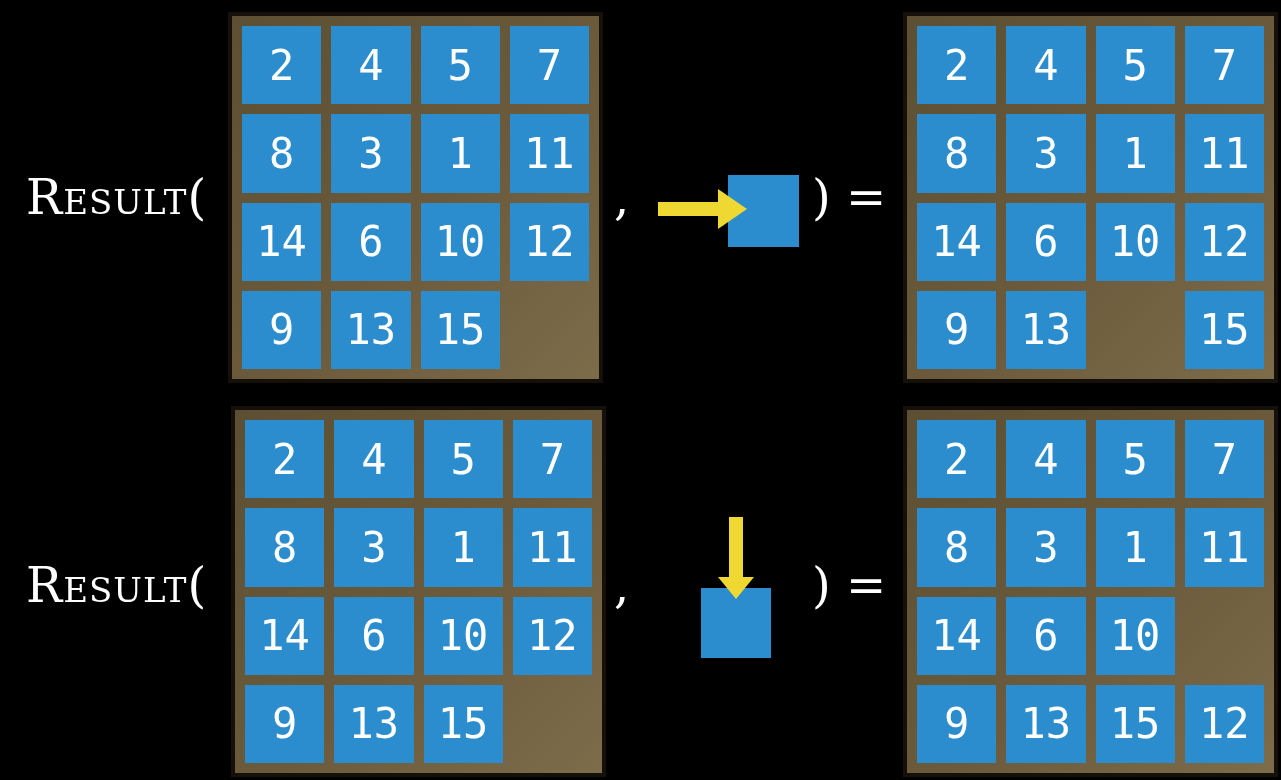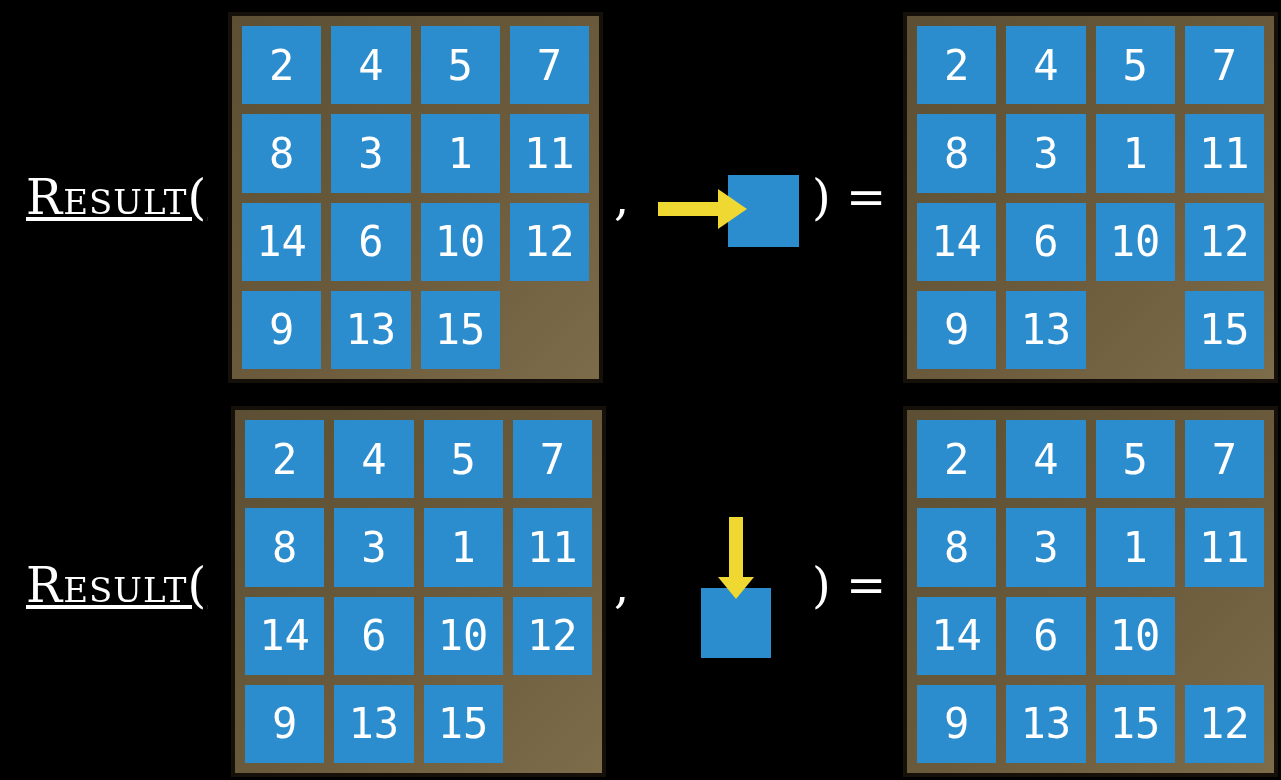--- a/index.html
+++ b/index.html
@@ -17,21 +17,21 @@
   }
   
   .func-label, .comma-label, .close-label {
     position: absolute;
     color: #ffffff;
     font-family: "DejaVu Serif", serif;
     font-size: 48px;
     line-height: 1.15;
     white-space: pre;
   }
-  .func-label { font-variant-caps: small-caps; letter-spacing: 1px; text-decoration: underline; }
+  .func-label { font-variant-caps: small-caps; letter-spacing: 1px; }
   .pos-func-1  { left: 26px;  top: 170px; }
   .pos-func-2  { left: 26px;  top: 558px; }
   .pos-comma-1 { left: 614px; top: 170px; }
   .pos-comma-2 { left: 614px; top: 558px; }
   .pos-close-1 { left: 812px; top: 170px; }
   .pos-close-2 { left: 812px; top: 558px; }
 
   
   .board {
     position: absolute;

